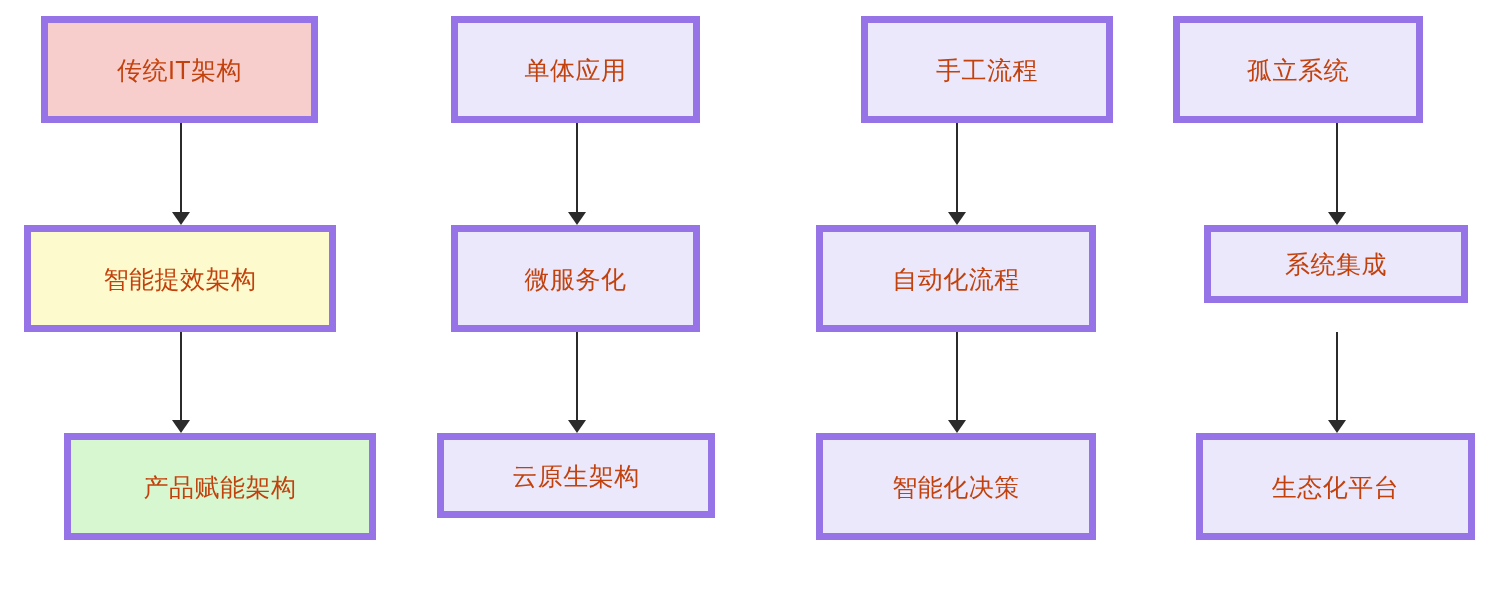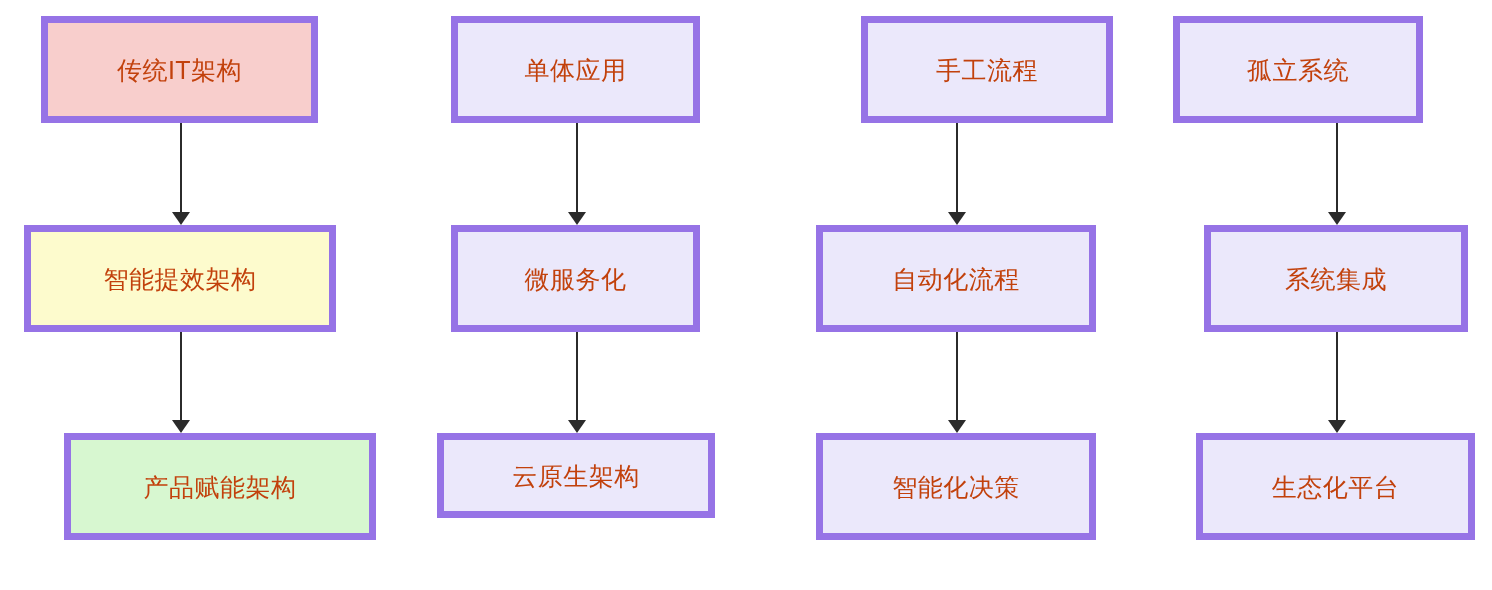--- a/index.html
+++ b/index.html
@@ -104,16 +104,16 @@
     <div style="position: absolute; left: 0px; top: 0px; width: 100%; height: 100%;">
       <div class="edge" style="left: 1336px; top: 123px; width: 2px; height: 102px;">
         <div class="edge-line" style="height: 91px; background: rgb(43, 43, 43);"></div>
         <div class="edge-head" style="top: 89px; border-top-color: rgb(43, 43, 43);"></div>
       </div>
       <div class="edge" style="left: 1336px; top: 332px; width: 2px; height: 101px;">
         <div class="edge-line" style="height: 90px; background: rgb(43, 43, 43);"></div>
         <div class="edge-head" style="top: 88px; border-top-color: rgb(43, 43, 43);"></div>
       </div>
       <div class="node fill-lavender" style="left: 1173px; top: 16px; width: 250px; height: 107px; background: rgb(235, 232, 251); border-color: rgb(150, 115, 230);">孤立系统</div>
-      <div class="node fill-lavender" style="left: 1204px; top: 225px; width: 264px; height: 107px; background: rgb(235, 232, 251); border-color: rgb(150, 115, 230);">系统集成</div>
+      <div class="node fill-lavender" style="left: 1204px; top: 225px; width: 264px; height: 78px; background: rgb(235, 232, 251); border-color: rgb(150, 115, 230);">系统集成</div>
       <div class="node fill-lavender" style="left: 1196px; top: 433px; width: 279px; height: 107px; background: rgb(235, 232, 251); border-color: rgb(150, 115, 230);">生态化平台</div>
     </div>
   </div>
 
 </body></html>

